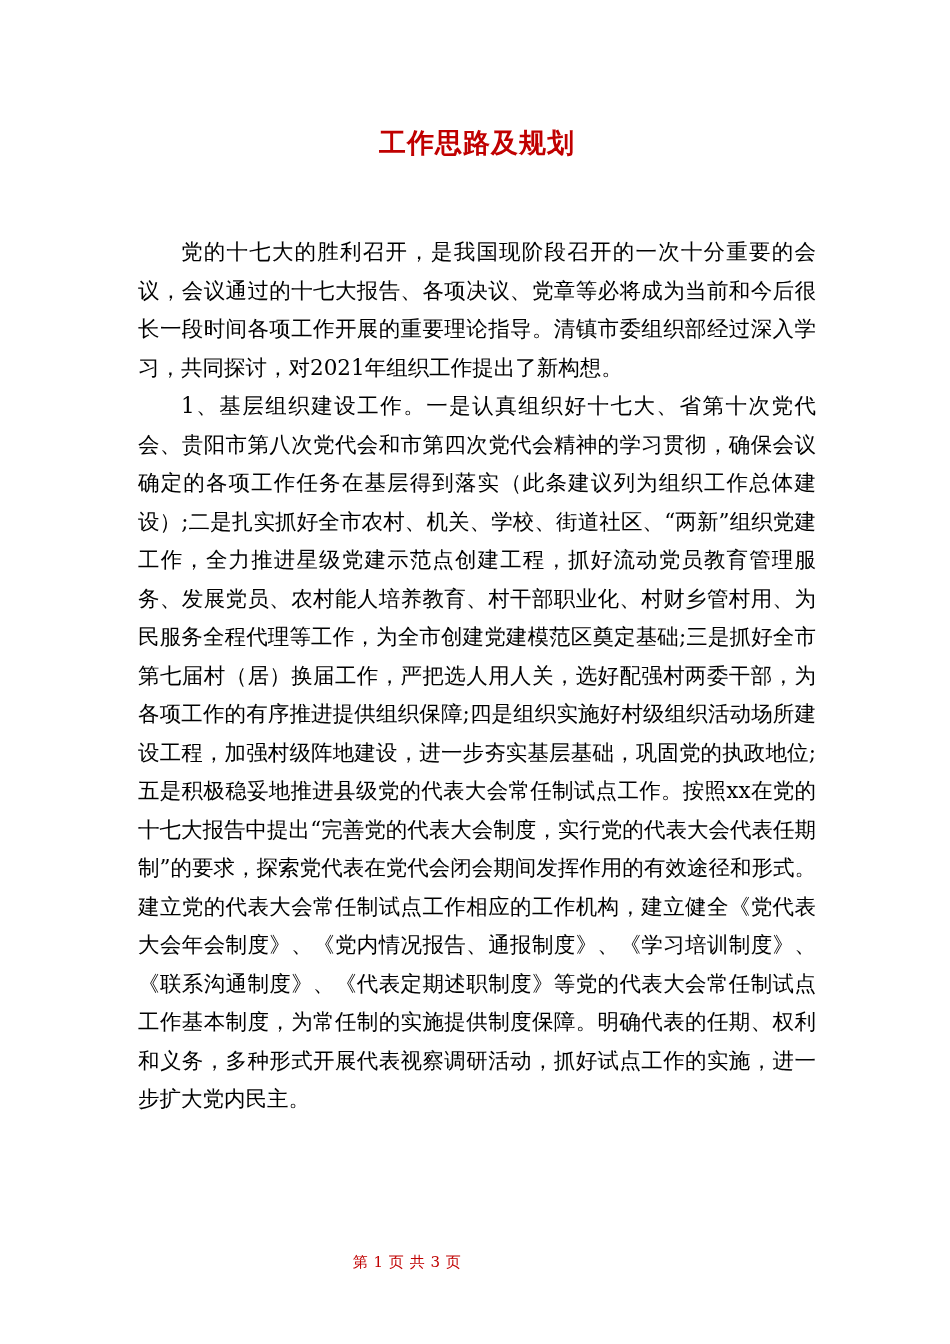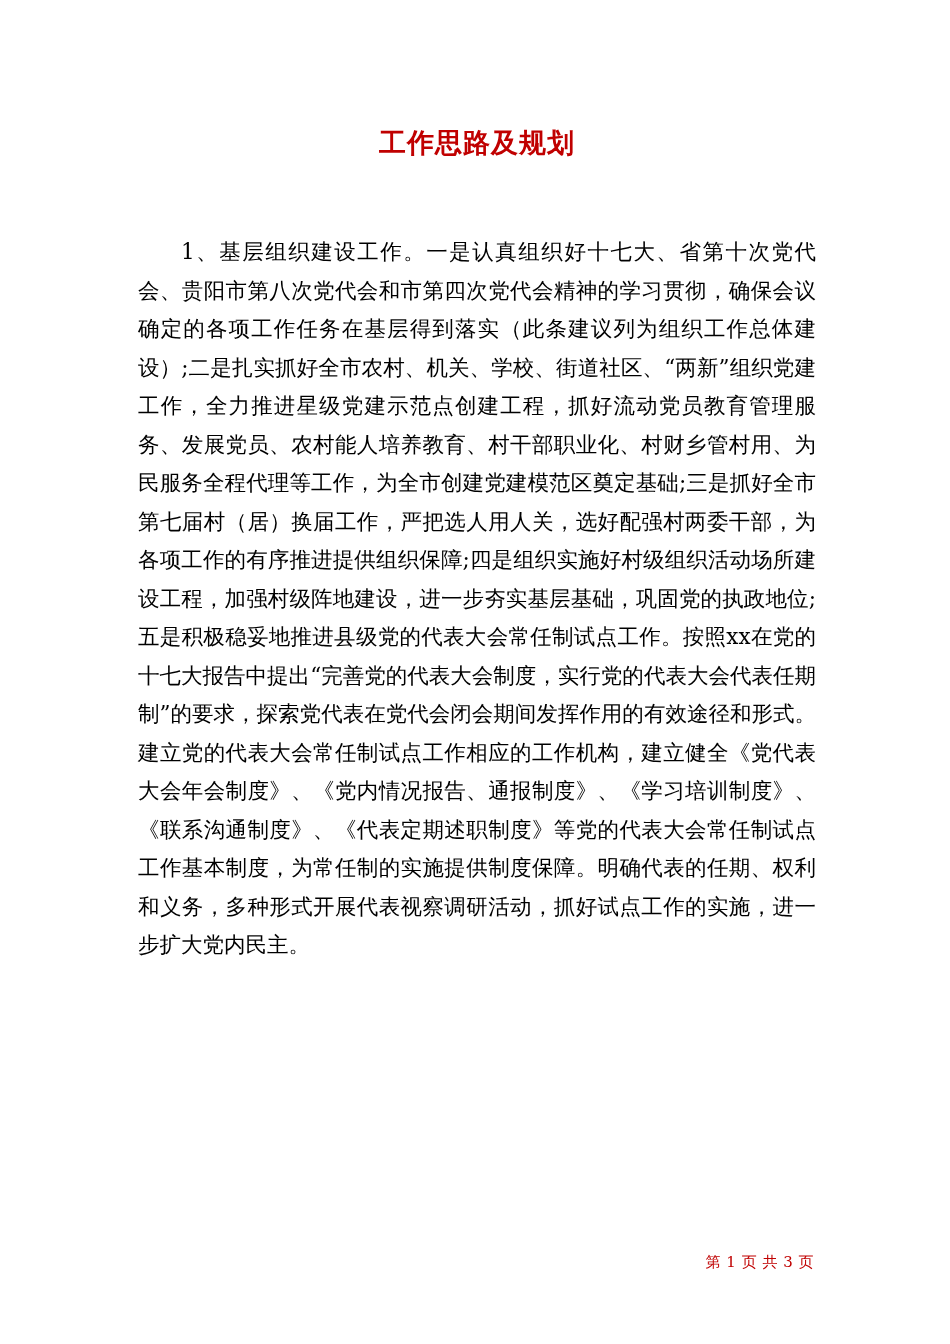--- a/index.html
+++ b/index.html
@@ -43,21 +43,21 @@
     text-align: justify;
     text-justify: inter-ideograph;
     text-indent: 2em;
     word-break: break-all;
   }
   .footer {
     position: absolute;
     left: 0;
     top: 1252px;
     width: 950px;
-    text-align: right;
+    text-align: center;
     padding-right: 136px;
     box-sizing: border-box;
   }
   .footer-text {
     display: inline-block;
     font-size: 15px;
     color: #c00000;
     font-family: "DejaVu Serif", "Liberation Serif", serif;
     letter-spacing: 0.5px;
   }
@@ -65,20 +65,21 @@
 </head>
 <body>
 
 <div class="page">
 
   <div class="doc-body">
 
     <h1 class="doc-title">工作思路及规划</h1>
 
     <div class="doc-content">
+      <p class="para">党的十七大的胜利召开，是我国现阶段召开的一次十分重要的会议，会议通过的十七大报告、各项决议、党章等必将成为当前和今后很长一段时间各项工作开展的重要理论指导。清镇市委组织部经过深入学习，共同探讨，对2021年组织工作提出了新构想。</p>
       <p class="para">1、基层组织建设工作。一是认真组织好十七大、省第十次党代会、贵阳市第八次党代会和市第四次党代会精神的学习贯彻，确保会议确定的各项工作任务在基层得到落实（此条建议列为组织工作总体建设）;二是扎实抓好全市农村、机关、学校、街道社区、“两新”组织党建工作，全力推进星级党建示范点创建工程，抓好流动党员教育管理服务、发展党员、农村能人培养教育、村干部职业化、村财乡管村用、为民服务全程代理等工作，为全市创建党建模范区奠定基础;三是抓好全市第七届村（居）换届工作，严把选人用人关，选好配强村两委干部，为各项工作的有序推进提供组织保障;四是组织实施好村级组织活动场所建设工程，加强村级阵地建设，进一步夯实基层基础，巩固党的执政地位;五是积极稳妥地推进县级党的代表大会常任制试点工作。按照xx在党的十七大报告中提出“完善党的代表大会制度，实行党的代表大会代表任期制”的要求，探索党代表在党代会闭会期间发挥作用的有效途径和形式。建立党的代表大会常任制试点工作相应的工作机构，建立健全《党代表大会年会制度》、《党内情况报告、通报制度》、《学习培训制度》、《联系沟通制度》、《代表定期述职制度》等党的代表大会常任制试点工作基本制度，为常任制的实施提供制度保障。明确代表的任期、权利和义务，多种形式开展代表视察调研活动，抓好试点工作的实施，进一步扩大党内民主。</p>
     </div>
   </div>
 
   <div class="footer">
     <span class="footer-text">第 1 页 共 3 页</span>
   </div>
 
 </div>
 

